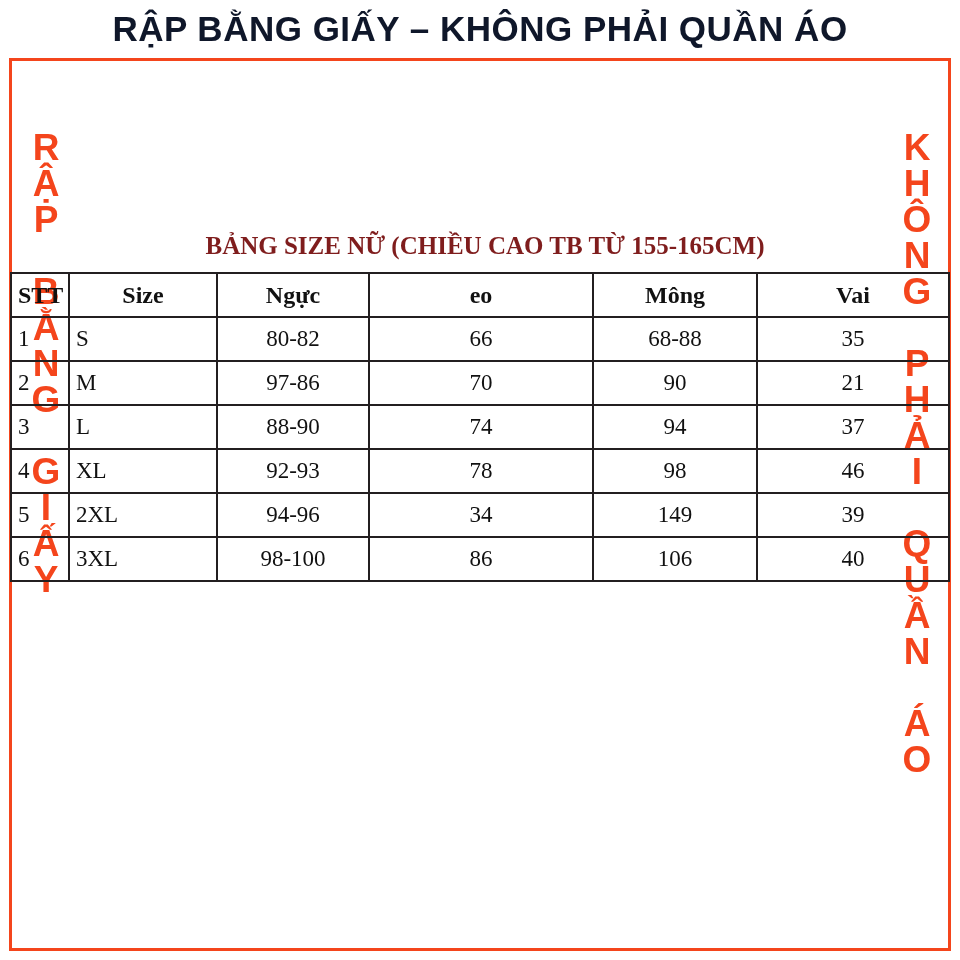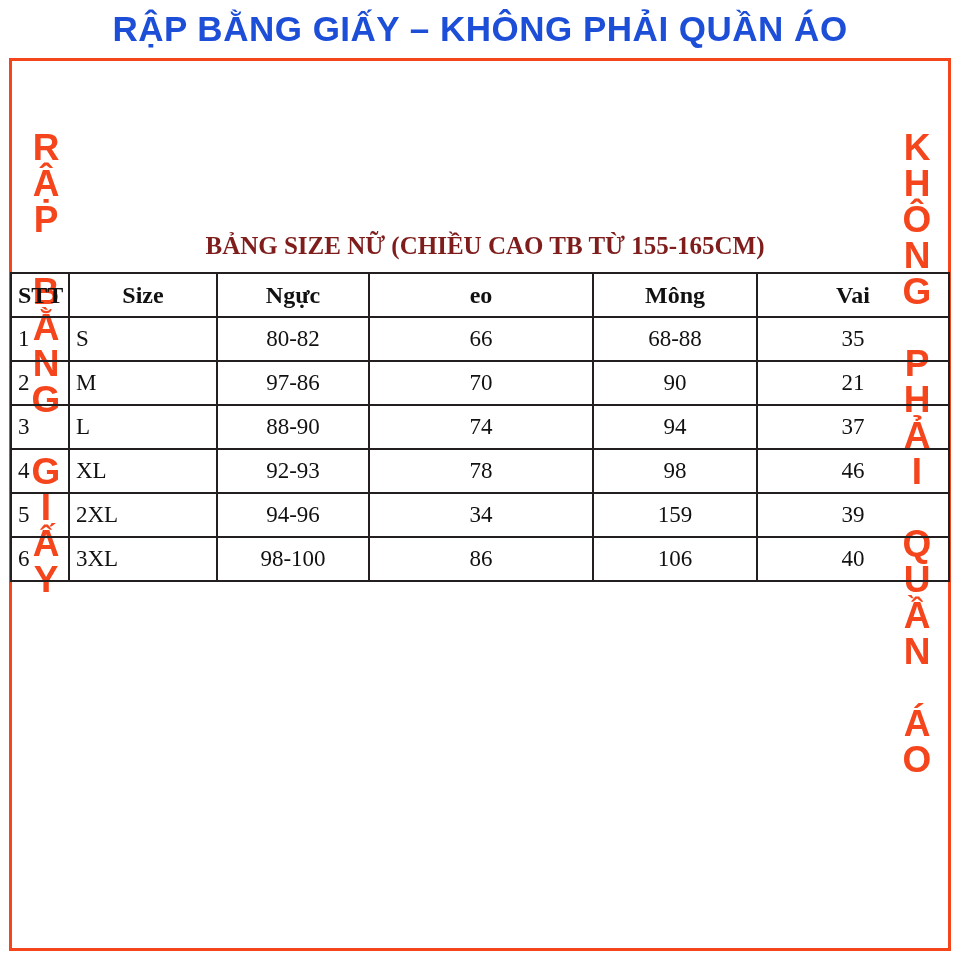--- a/index.html
+++ b/index.html
@@ -30,21 +30,21 @@
     display: flex;
     align-items: center;
     justify-content: center;
     background: #ffffff;
   }
   #top-banner-text {
     font-family: "Liberation Sans", sans-serif;
     font-weight: bold;
     font-size: 35px;
     letter-spacing: 0.5px;
-    color: #1d4ed8;
+    color: #0f172a;
     white-space: nowrap;
   }
 
   
   #frame {
     position: absolute;
     left: 9px;
     top: 58px;
     width: 942px;
     height: 893px;
@@ -210,21 +210,21 @@
           <td class="cell-num">92-93</td>
           <td class="cell-num">78</td>
           <td class="cell-num">98</td>
           <td class="cell-num">46</td>
         </tr>
         <tr>
           <td class="cell-stt">5</td>
           <td class="cell-size">2XL</td>
           <td class="cell-num">94-96</td>
           <td class="cell-num">34</td>
-          <td class="cell-num">159</td>
+          <td class="cell-num">149</td>
           <td class="cell-num">39</td>
         </tr>
         <tr>
           <td class="cell-stt">6</td>
           <td class="cell-size">3XL</td>
           <td class="cell-num">98-100</td>
           <td class="cell-num">86</td>
           <td class="cell-num">106</td>
           <td class="cell-num">40</td>
         </tr>

